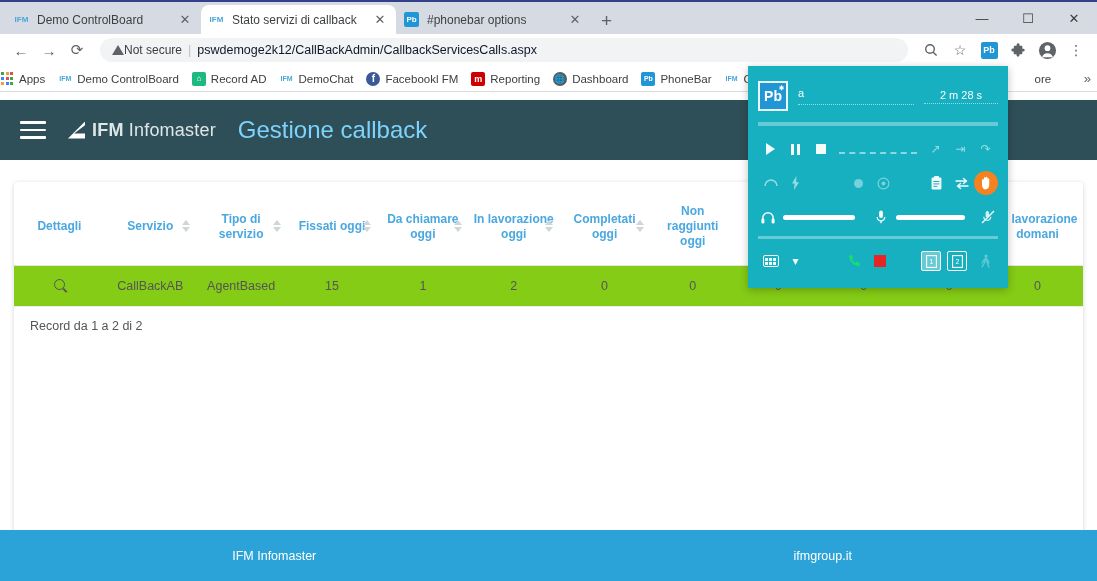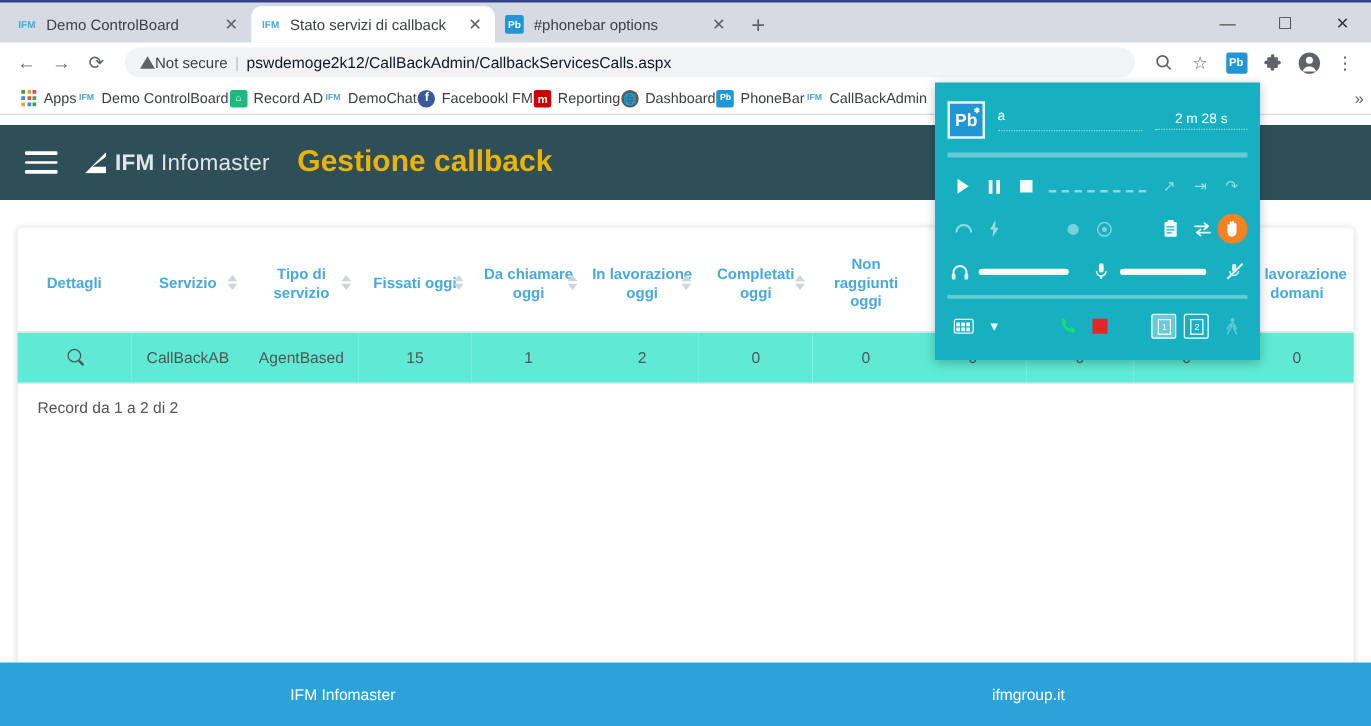--- a/index.html
+++ b/index.html
@@ -70,21 +70,21 @@
     justify-content: center; color: #5f6368; font-size: 14px;
   }
   .ext-pb {
     width: 17px; height: 17px; background: #2196d5; color: #fff;
     font-size: 9px; font-weight: bold; display: flex;
     align-items: center; justify-content: center; border-radius: 2px;
   }
 
   .bookmarks {
     height: 26px; background: #fff; display: flex; align-items: center;
-    padding: 0 16px; gap: 1px; font-size: 11.5px; color: #3c4043;
+    padding: 0 0; gap: 13px; font-size: 11.5px; color: #3c4043;
     border-bottom: 1px solid #dadce0; position: relative; overflow: hidden;
   }
   .bm { display: flex; align-items: center; gap: 5px; white-space: nowrap; }
   .bm-ico {
     width: 14px; height: 14px; flex: 0 0 14px; display: flex;
     align-items: center; justify-content: center; font-size: 8px;
     font-weight: bold; border-radius: 2px;
   }
   .grid-ico { display:grid; grid-template-columns: repeat(3,3px); gap:1.5px; }
   .grid-ico i { width:3px;height:3px;background:#4c9f4c;display:block; }
@@ -107,21 +107,21 @@
   }
   .hamburger { display: flex; flex-direction: column; gap: 5px; width: 26px; }
   .hamburger span { display: block; height: 2.5px; background: #fff; border-radius: 1px; }
   .brand { display: flex; align-items: center; gap: 7px; }
   .brand-mark {
     width: 17px; height: 17px; background: #fff; position: relative;
     clip-path: polygon(0 0, 100% 0, 0 100%, 100% 100%, 100% 70%, 36% 70%, 100% 22%, 100% 0, 0 0);
   }
   .brand-txt { color: #dfe6e8; font-size: 18px; letter-spacing: .2px; }
   .brand-txt b { font-weight: 700; }
-  .apptitle { color: #eab308; font-size: 24px; font-weight: 700; }
+  .apptitle { color: #7dd3fc; font-size: 24px; font-weight: 400; }
 
   .content-area { padding: 22px 14px 0 14px; background: #fff; }
   .card {
     background: #fff; border-radius: 4px;
     box-shadow: 0 1px 5px rgba(0,0,0,.17);
     padding: 4px 0 10px 0; height: 365px;
   }
 
   table { width: 100%; border-collapse: collapse; table-layout: fixed; }
   thead th {
@@ -137,21 +137,21 @@
     display:block; width:0; height:0; border-left:4px solid transparent;
     border-right:4px solid transparent;
   }
   .sorter i.up { border-bottom: 5px solid #cfd6da; }
   .sorter i.dn { border-top: 5px solid #cfd6da; }
 
   tbody td {
     text-align: center; font-size: 12.5px; color: #555; padding: 13px 4px;
     border-bottom: 1px solid #ececec;
   }
-  tbody tr.odd { background: #5eead4; }
+  tbody tr.odd { background: #84cc16; }
   .mag {
     display:inline-block; width:11px; height:11px; border:1.6px solid #555;
     border-radius:50%; position:relative;
   }
   .mag::after {
     content:""; position:absolute; width:1.6px; height:5px; background:#555;
     right:-2px; bottom:-4px; transform: rotate(-45deg);
   }
 
   .tfoot-row {

